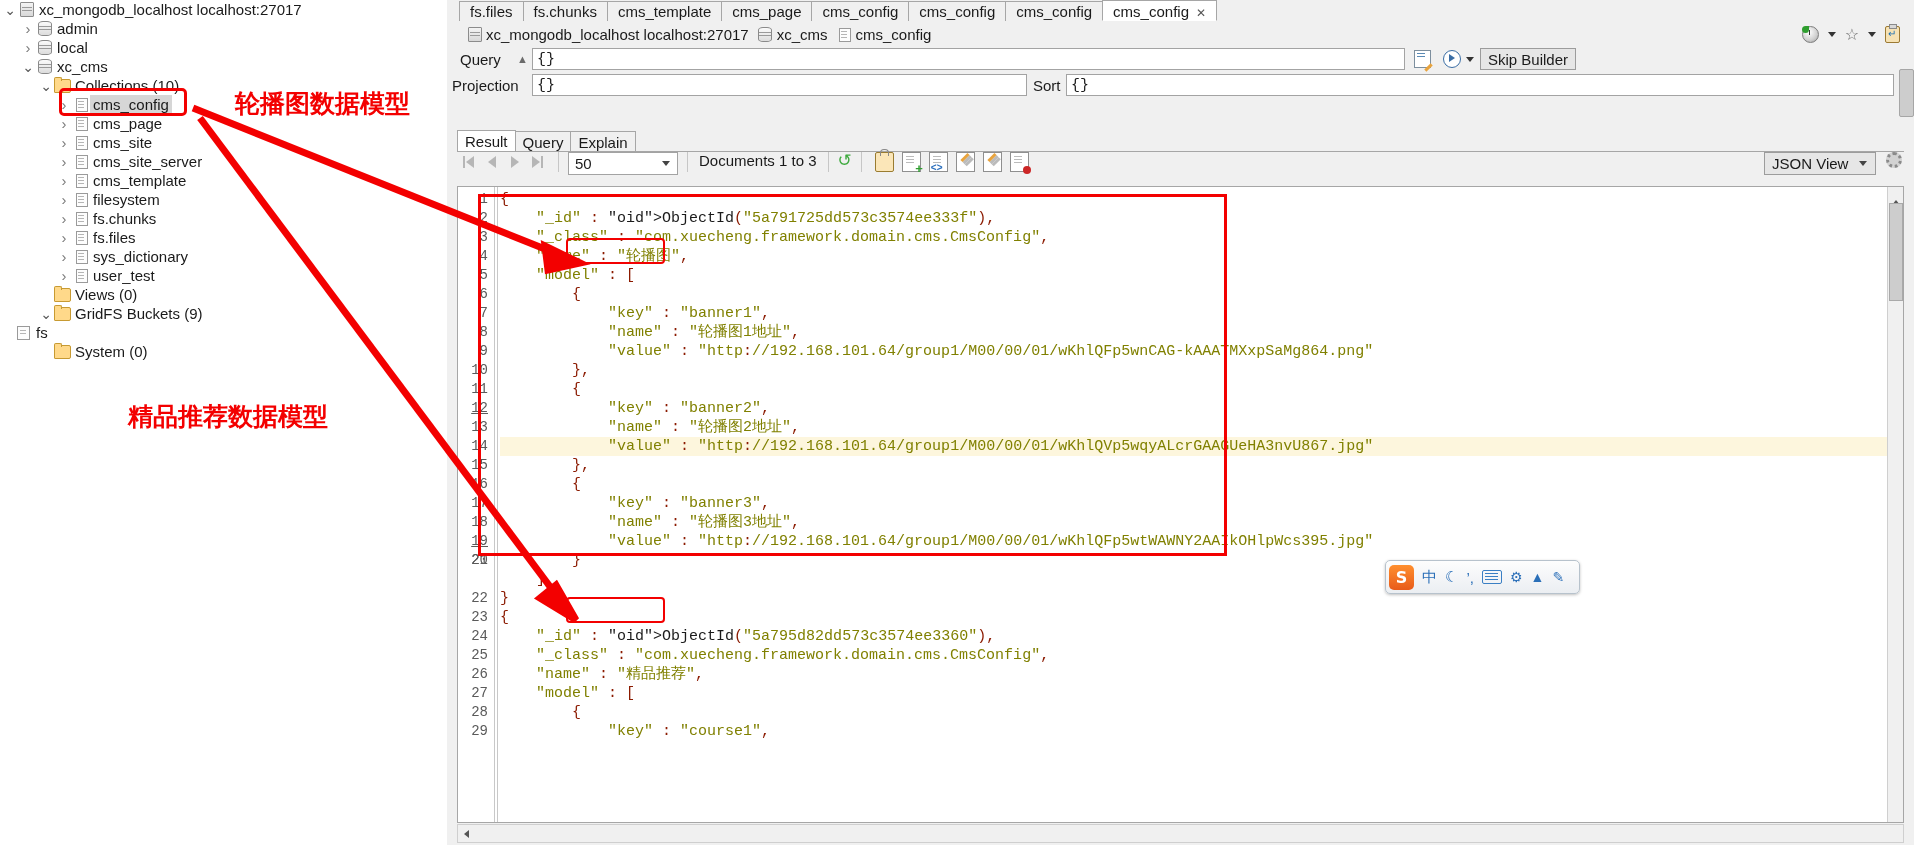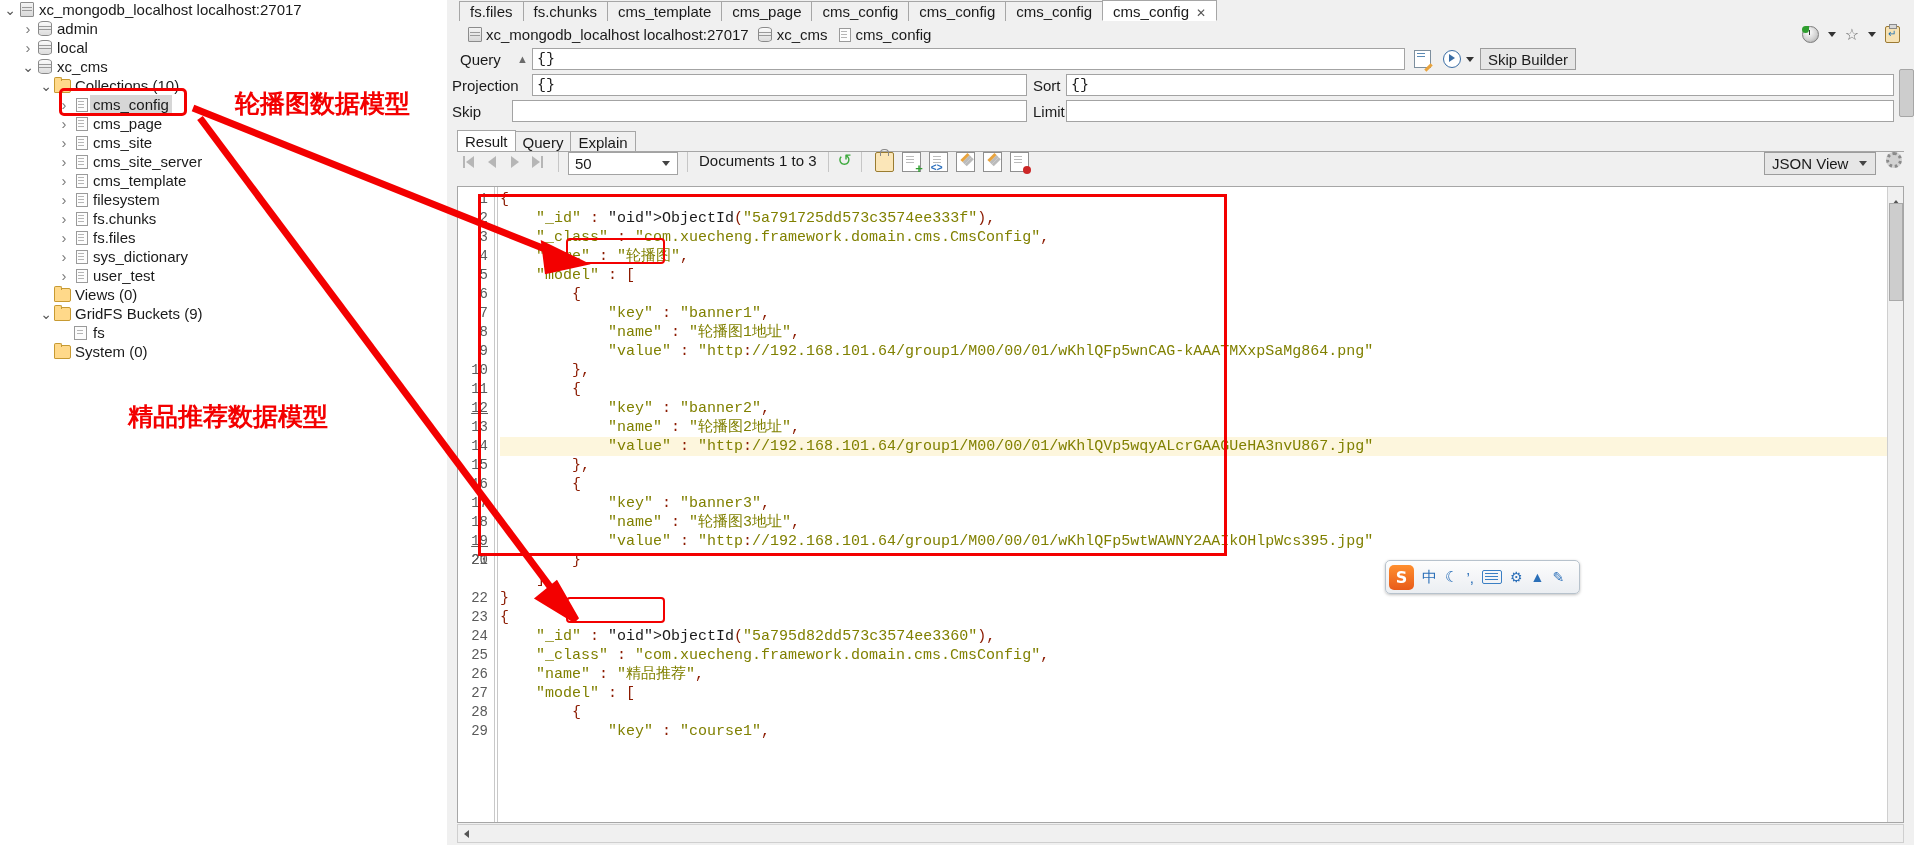--- a/index.html
+++ b/index.html
@@ -344,21 +344,21 @@
       <div class="tnode" style="padding-left: 39px;">
         <span class="twist"></span>
         <span class="ticon"><span class="ic-folder"></span></span>
         <span class="tlabel">Views (0)</span>
       </div>
       <div class="tnode" style="padding-left: 39px;">
         <span class="twist open" style="font-size: 14px; line-height: 12px;">⌄</span>
         <span class="ticon"><span class="ic-folder"></span></span>
         <span class="tlabel">GridFS Buckets (9)</span>
       </div>
-      <div class="tnode" style="padding-left: 57px;">
+      <div class="tnode" style="">
         <span class="twist"></span>
         <span class="ticon"><span class="ic-fs"></span></span>
         <span class="tlabel">fs</span>
       </div>
       <div class="tnode" style="padding-left: 39px;">
         <span class="twist"></span>
         <span class="ticon"><span class="ic-folder"></span></span>
         <span class="tlabel">System (0)</span>
       </div>
     </div>
@@ -412,26 +412,20 @@
       <div id="qbuilder" style="position:absolute;left:1033px;">Skip Builder</div>
     </div>
 
     <div class="frow" id="rowProjection">
       <span class="lbl" style="position:absolute;left:5px;">Projection</span>
       <div class="finput" style="position:absolute;left:85px;width:495px;">{}</div>
       <span class="lbl" style="position:absolute;left:586px;">Sort</span>
       <div class="finput" style="position:absolute;left:619px;right:20px;">{}</div>
     </div>
 
-    <div class="frow" id="rowSkip">
-      <span class="lbl" style="position:absolute;left:5px;">Skip</span>
-      <div class="finput" style="position:absolute;left:65px;width:515px;"></div>
-      <span class="lbl" style="position:absolute;left:586px;">Limit</span>
-      <div class="finput" style="position:absolute;left:619px;right:20px;"></div>
-    </div>
 
     <div id="qbscroll">
       <div class="thumb"></div>
     </div>
   </div>
 
   <div id="restabs">
       <div class="rtab active">Result</div>
       <div class="rtab">Query</div>
       <div class="rtab">Explain</div>

